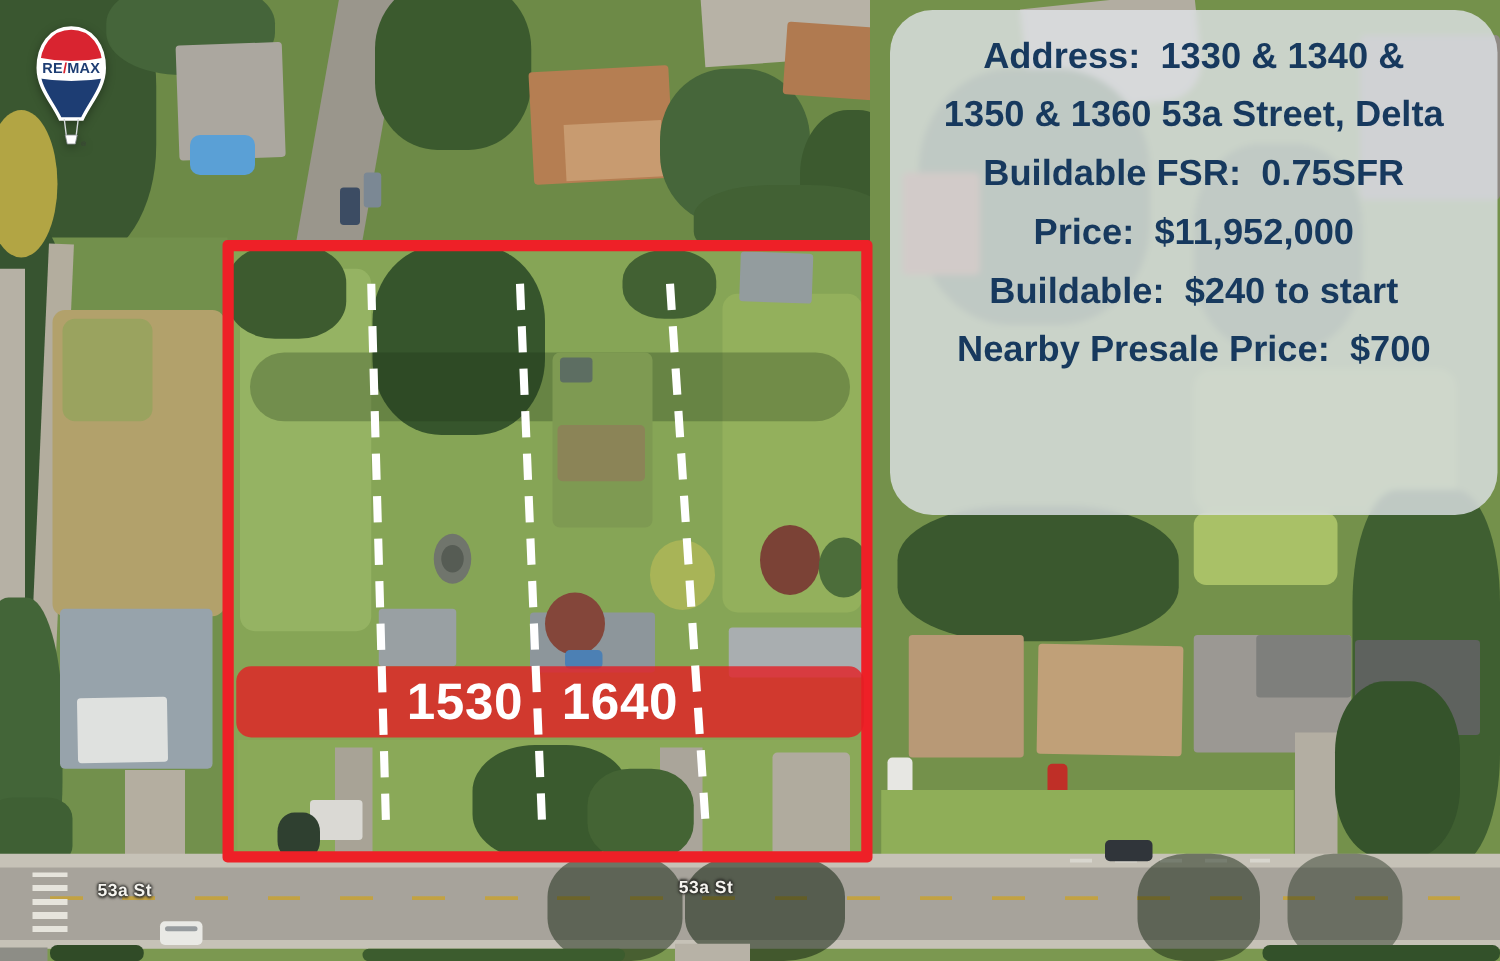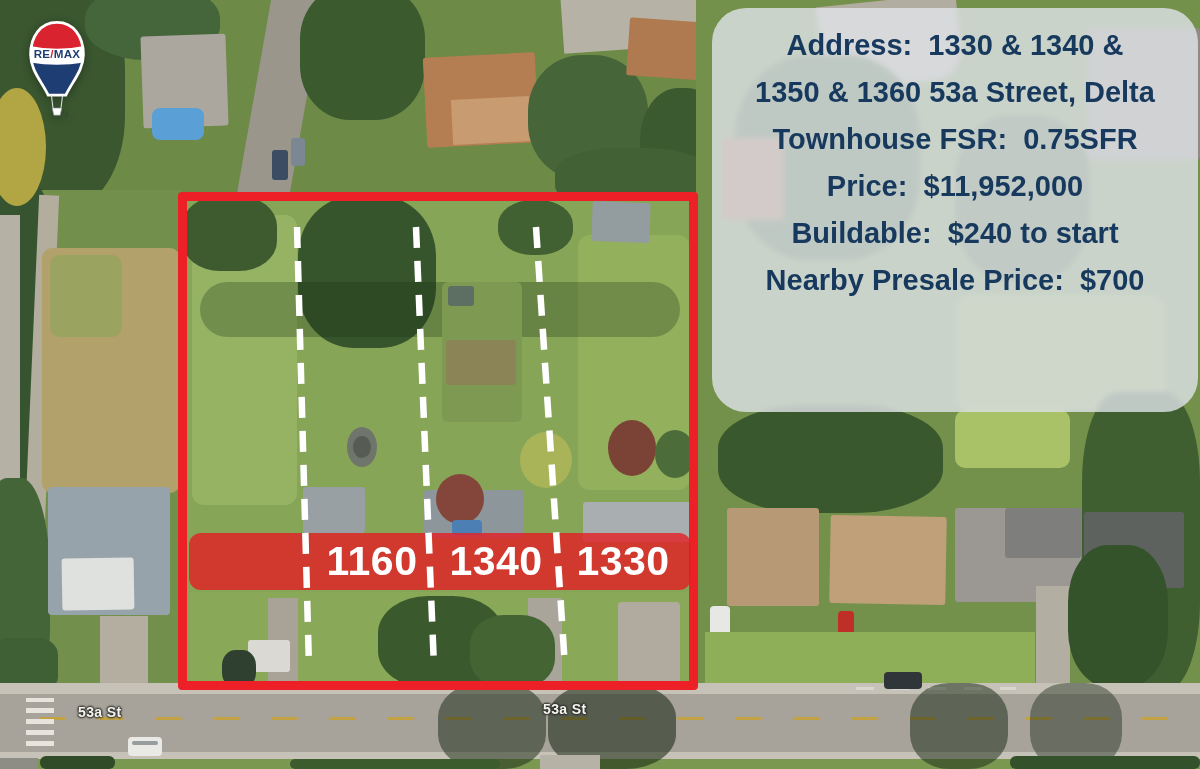--- a/index.html
+++ b/index.html
@@ -153,31 +153,30 @@
 
   <div class="boundary"></div>
   <div class="band"></div>
 
   <svg class="dashes" width="1200" height="769" viewBox="0 0 1200 769">
     <line x1="297" y1="227" x2="309" y2="667"></line>
     <line x1="416" y1="227" x2="434" y2="667"></line>
     <line x1="536" y1="227" x2="565" y2="667"></line>
   </svg>
 
-  <span class="lot-label" style="left:307px">1160</span>
-  <span class="lot-label" style="left:431px">1340</span>
-  <span class="lot-label" style="left:558px">1330</span>
+  <span class="lot-label" style="left:307px">1530</span>
+  <span class="lot-label" style="left:431px">1640</span>
 
   <div class="street-label" style="left:78px;top:704px">53a St</div>
   <div class="street-label" style="left:543px;top:701px">53a St</div>
 
   <div class="panel">
     <div class="pl">Address:  1330 &amp; 1340 &amp;</div>
     <div class="pl">1350 &amp; 1360 53a Street, Delta</div>
-    <div class="pl">Townhouse FSR:  0.75SFR</div>
+    <div class="pl">Buildable FSR:  0.75SFR</div>
     <div class="pl">Price:  $11,952,000</div>
     <div class="pl">Buildable:  $240 to start</div>
     <div class="pl">Nearby Presale Price:  $700</div>
   </div>
 
   <svg class="balloon" viewBox="0 0 80 130">
     <defs>
       <clipPath id="env">
         <path d="M40 3 C19 3 7 21 7 43 C7 63 21 77 29 94 L51 94 C59 77 73 63 73 43 C73 21 61 3 40 3 Z"></path>
       </clipPath>

